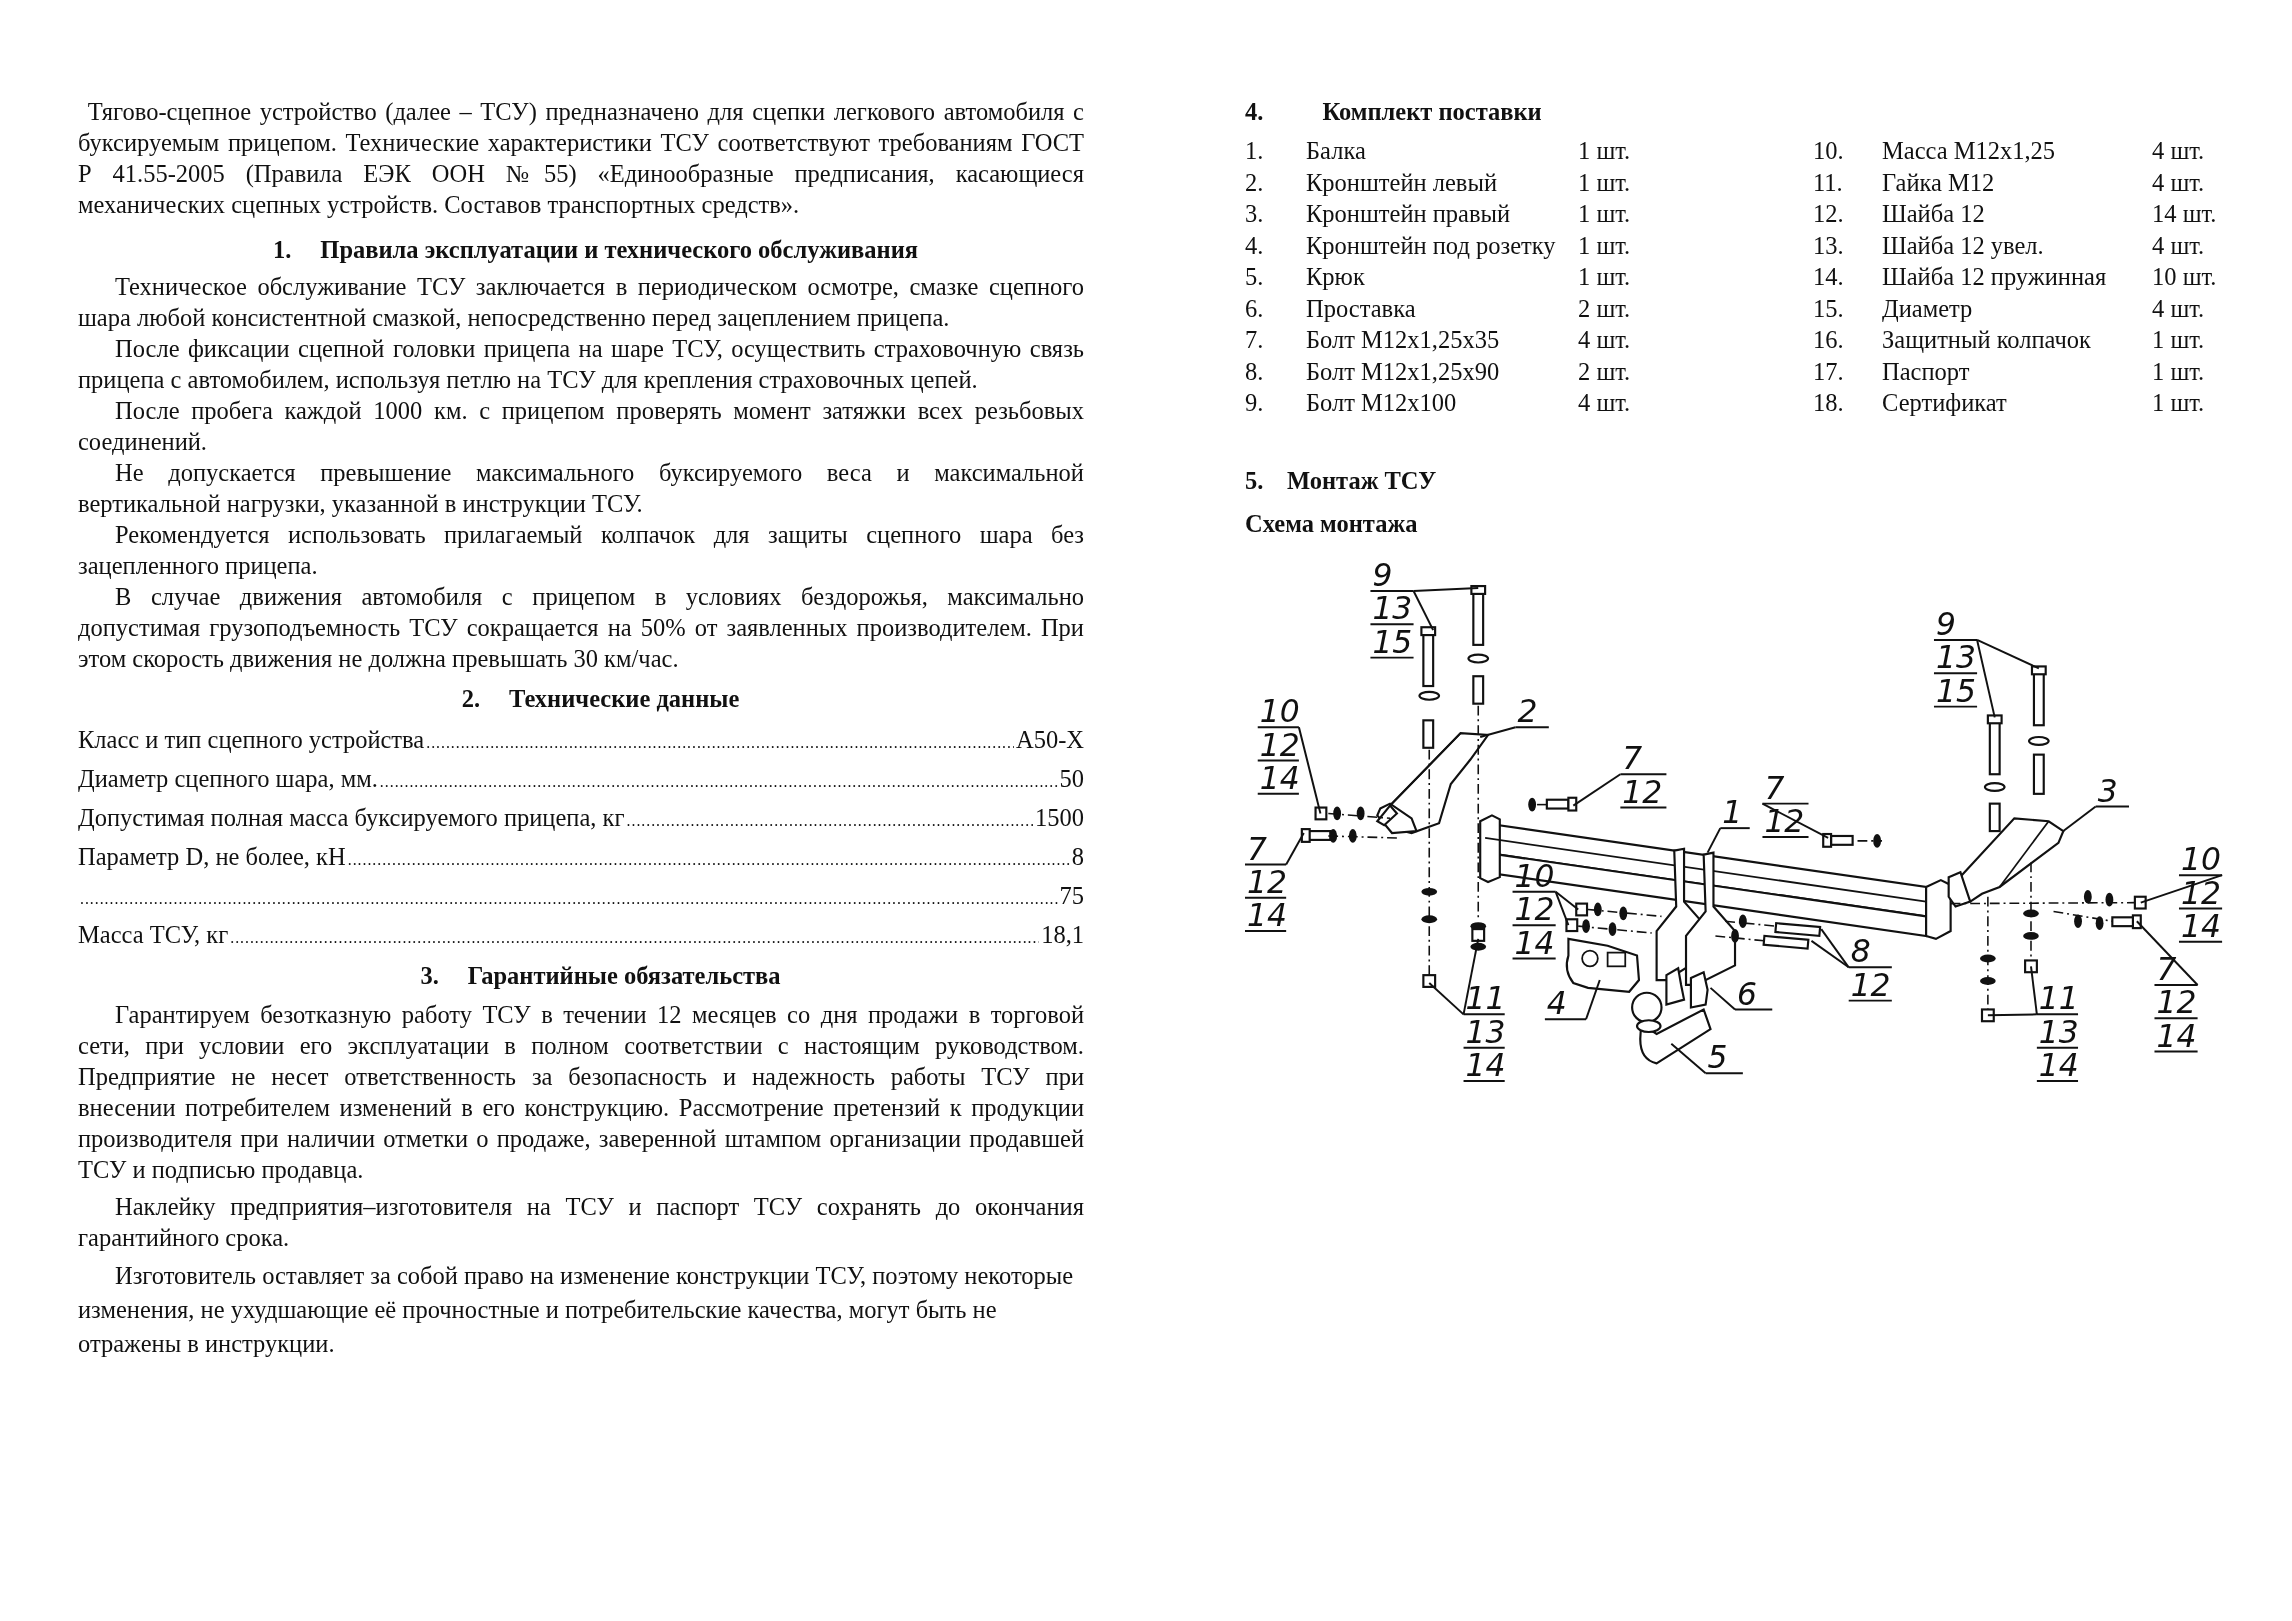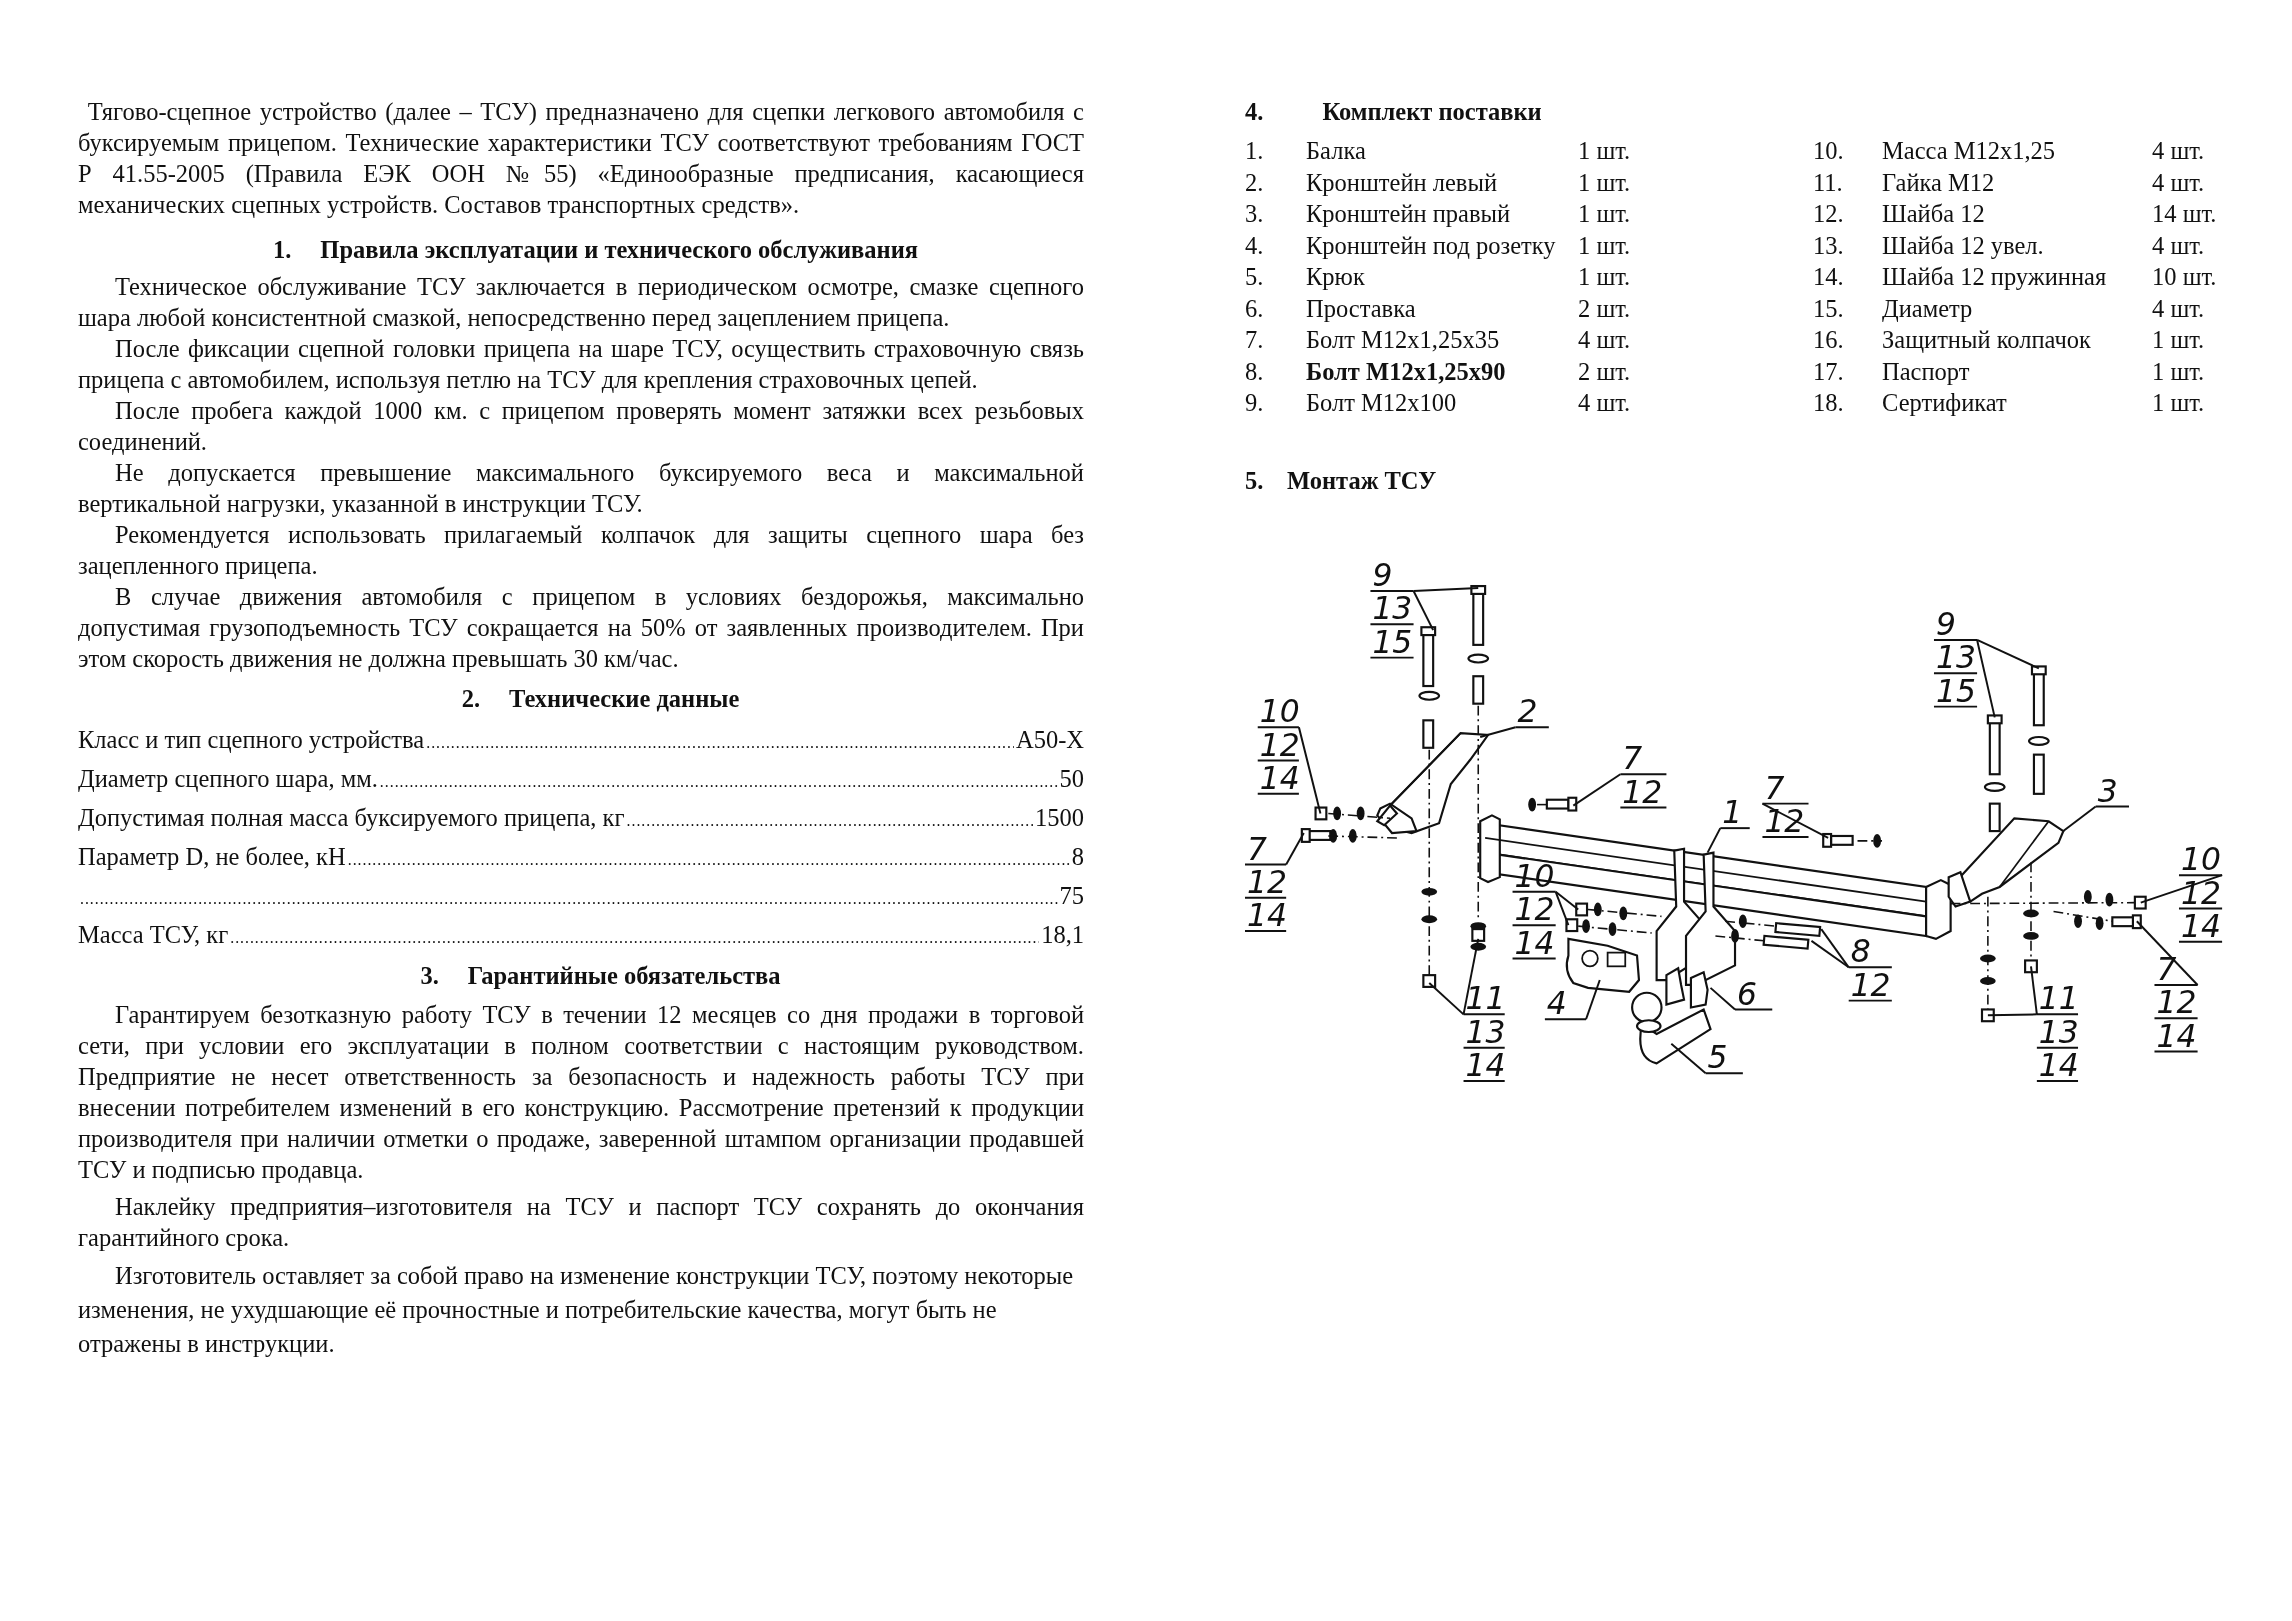--- a/index.html
+++ b/index.html
@@ -130,21 +130,21 @@
         <span style="left: 61px;">Проставка</span>
         <span style="left: 333px;">2 шт.</span>
       </div>
       <div class="kit-row" style="top: 189px; left: 0px;">
         <span style="left: 0px;">7.</span>
         <span style="left: 61px;">Болт М12х1,25х35</span>
         <span style="left: 333px;">4 шт.</span>
       </div>
       <div class="kit-row" style="top: 221px; left: 0px;">
         <span style="left: 0px;">8.</span>
-        <span style="left: 61px; font-weight: bold;">Болт М12х1,25х90</span>
+        <span style="left: 61px;">Болт М12х1,25х90</span>
         <span style="left: 333px;">2 шт.</span>
       </div>
       <div class="kit-row" style="top: 252px; left: 0px;">
         <span style="left: 0px;">9.</span>
         <span style="left: 61px;">Болт М12х100</span>
         <span style="left: 333px;">4 шт.</span>
       </div>
       <div class="kit-row" style="top: 0px; left: 0px;">
         <span style="left: 568px;">10.</span>
         <span style="left: 637px;">Масса М12х1,25</span>
@@ -188,20 +188,21 @@
       <div class="kit-row" style="top: 252px; left: 0px;">
         <span style="left: 568px;">18.</span>
         <span style="left: 637px;">Сертификат</span>
         <span style="left: 907px;">1 шт.</span>
       </div>
     </div>
 </div>
 
 <div class="sec5">
   <div><span class="num">5.</span><span>Монтаж ТСУ</span></div>
+  <div class="sub">Схема монтажа</div>
 </div>
 
 <svg class="diagram" id="diagram" viewBox="0 0 2339 1654">
   <g>
 
     <g>
       <polygon class="part" points="1515,840 1965,905 1965,935 1515,870"></polygon>
       <polygon class="part" points="1515,870 1965,935 1965,955 1515,890"></polygon>
       <polygon class="part" points="1510,838 1522,832 1530,836 1530,895 1518,900 1510,896"></polygon>
       <polygon class="part" points="1965,905 1980,898 1990,903 1990,950 1975,958 1965,955"></polygon>

